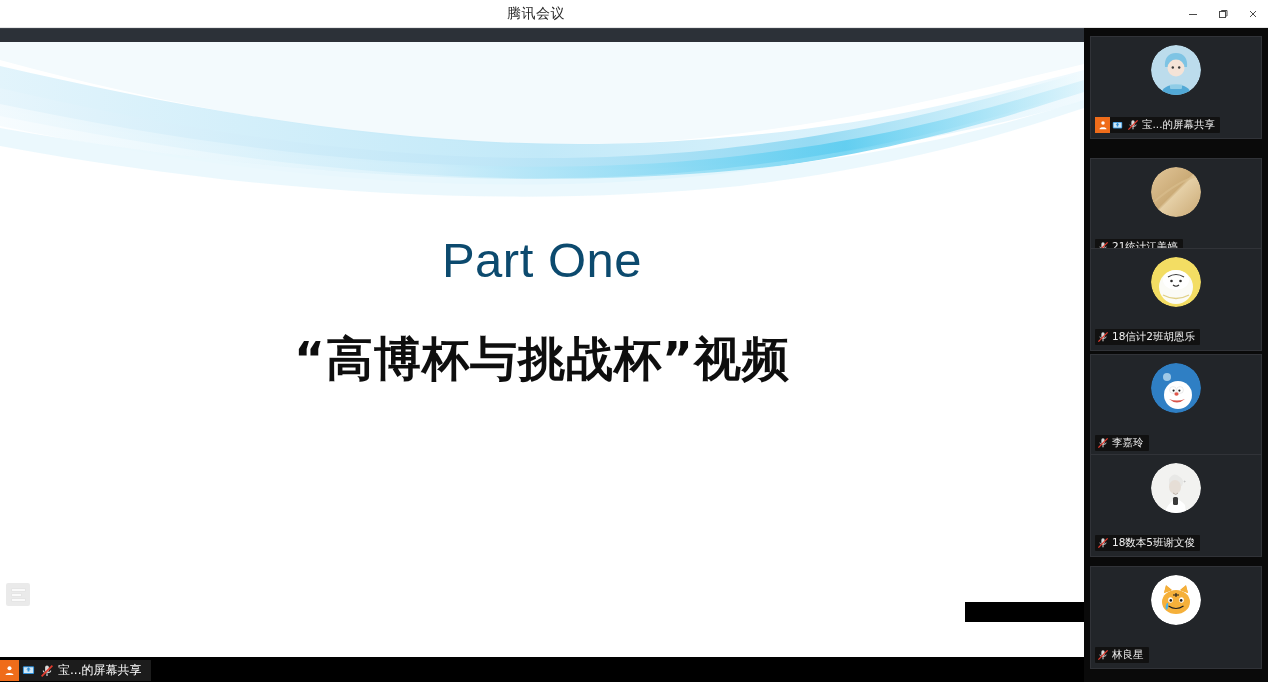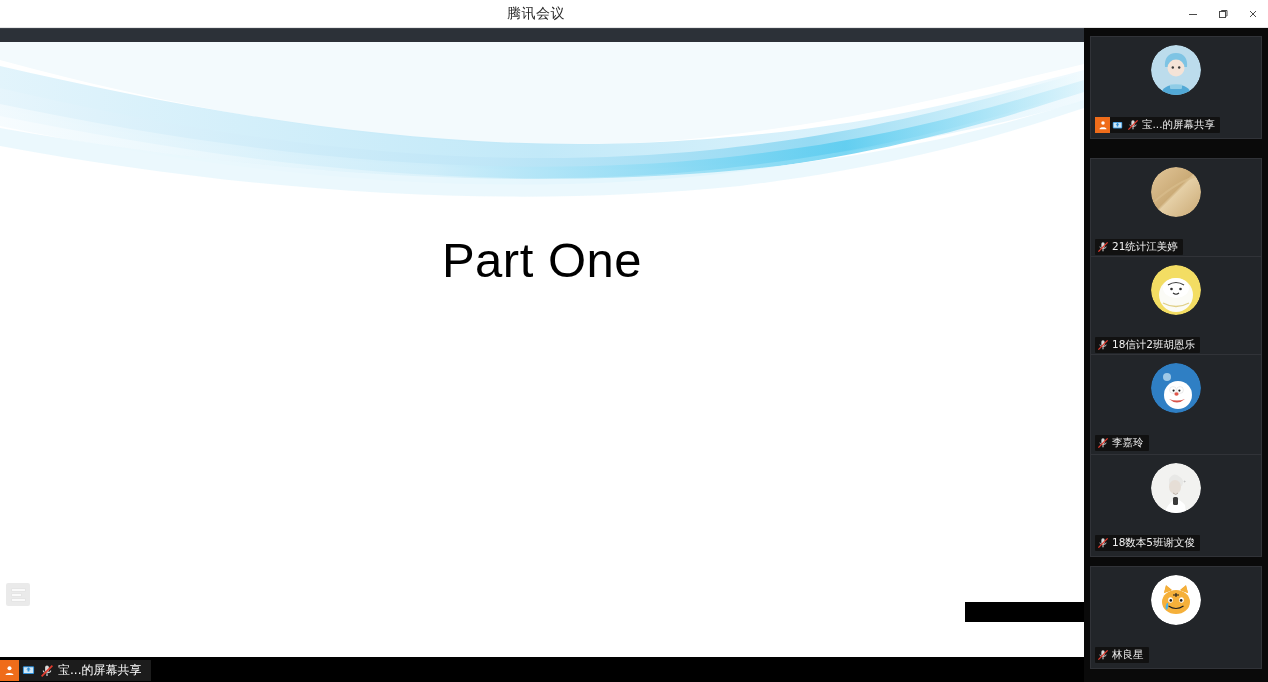--- a/index.html
+++ b/index.html
@@ -104,21 +104,21 @@
     width: 1084px;
     height: 615px;
   }
   .slide-title-en {
     position: absolute;
     left: 0; top: 190px;
     width: 1084px;
     text-align: center;
     font-size: 49px;
     font-weight: 400;
-    color: #000000;
+    color: #0c4a6e;
     letter-spacing: .5px;
     font-family: "Liberation Sans", "DejaVu Sans", sans-serif;
   }
   .slide-title-cn {
     position: absolute;
     left: 0; top: 286px;
     width: 1084px;
     text-align: center;
     font-size: 47px;
     font-weight: 700;
@@ -320,20 +320,21 @@
           <path d="M0,18 C220,78 470,120 700,96 C870,78 980,46 1084,22 L1084,0 L0,0 Z" fill="#f3fafd"></path>
           <path d="M0,24 C200,70 430,112 660,100 C850,90 970,58 1084,28 L1084,60 C960,92 840,118 660,126 C430,136 190,108 0,66 Z" fill="url(#g3)" opacity="0.85"></path>
           <path d="M0,46 C230,100 470,132 710,108 C880,90 980,58 1084,30 L1084,48 C980,80 880,110 710,128 C470,152 230,120 0,74 Z" fill="url(#g1)" opacity="0.9"></path>
           <path d="M0,62 C240,112 480,140 720,116 C890,98 990,66 1084,38 L1084,50 C990,80 890,112 720,132 C480,158 240,134 0,84 Z" fill="url(#g2)" opacity="0.75"></path>
           <path d="M0,86 C250,130 500,150 740,128 C900,112 1000,84 1084,58 L1084,66 C1000,94 900,124 740,144 C500,168 250,150 0,104 Z" fill="#e9f7fd" opacity="0.9"></path>
         </svg>
       </div>
 
       <div class="slide-body">
         <div class="slide-title-en">Part One</div>
+        <div class="slide-title-cn">“高博杯与挑战杯”视频</div>
       </div>
 
       <div class="slide-menu-btn">
         <i></i>
         <i class="short"></i>
         <i></i>
       </div>
     </div>
 
     <div class="stage-blackbar"></div>
@@ -426,21 +427,21 @@
             <rect x="5.1" y="1.6" width="3.8" height="6.6" rx="1.9" fill="#d8d8d8"></rect>
             <path d="M3.3 6.6 C3.3 9.4 10.7 9.4 10.7 6.6" fill="none" stroke="#d8d8d8" stroke-width="1.1"></path>
             <rect x="6.4" y="9.4" width="1.2" height="2.6" fill="#d8d8d8"></rect>
             <path d="M1.6 12.4 L12.4 1.6" stroke="#e23b2e" stroke-width="1.6"></path>
           </svg>
         </span>
         <span class="pname">21统计江美婷</span>
       </div>
     </div>
 
-    <div class="tile" style="top:228px">
+    <div class="tile" style="top:220px">
       <div class="tile-avatar">
         <svg width="50" height="50" viewBox="0 0 50 50">
           <circle cx="25" cy="25" r="25" fill="#f3dd63"></circle>
           <circle cx="25" cy="30" r="17" fill="#fbfbf6"></circle>
           <ellipse cx="25" cy="23" rx="13" ry="10" fill="#ffffff"></ellipse>
           <path d="M17 20 q8 -5 16 0" stroke="#3c3c3c" stroke-width="1.2" fill="none"></path>
           <circle cx="20.5" cy="24" r="1.3" fill="#2e2e2e"></circle>
           <circle cx="29.5" cy="24" r="1.3" fill="#2e2e2e"></circle>
           <path d="M22 28 q3 2.5 6 0" stroke="#2e2e2e" stroke-width="1.1" fill="none"></path>
           <path d="M12 38 q13 7 26 0" stroke="#e0d089" stroke-width="1.4" fill="none"></path>

